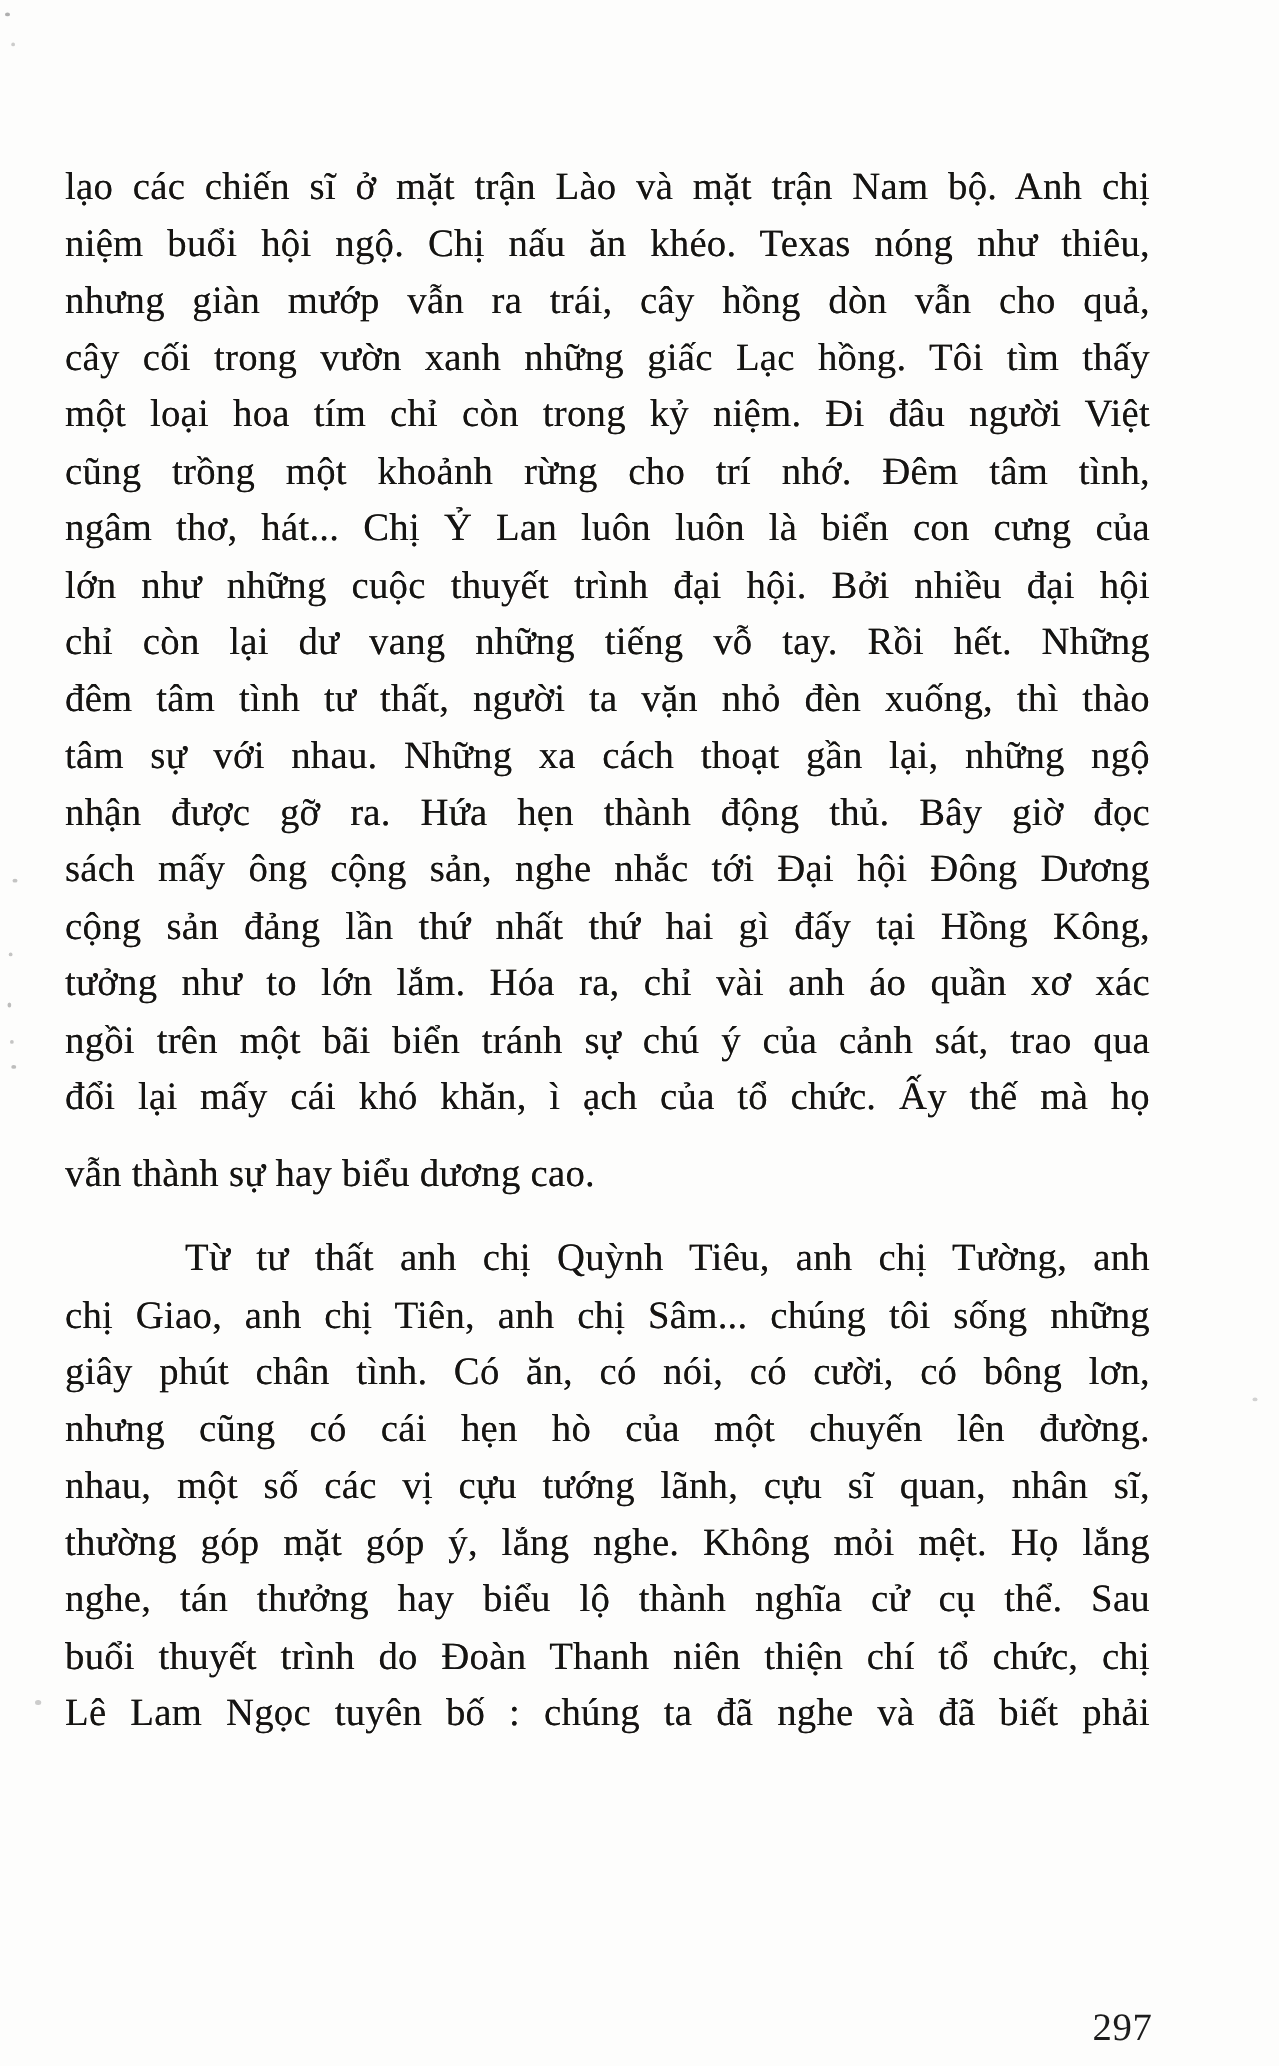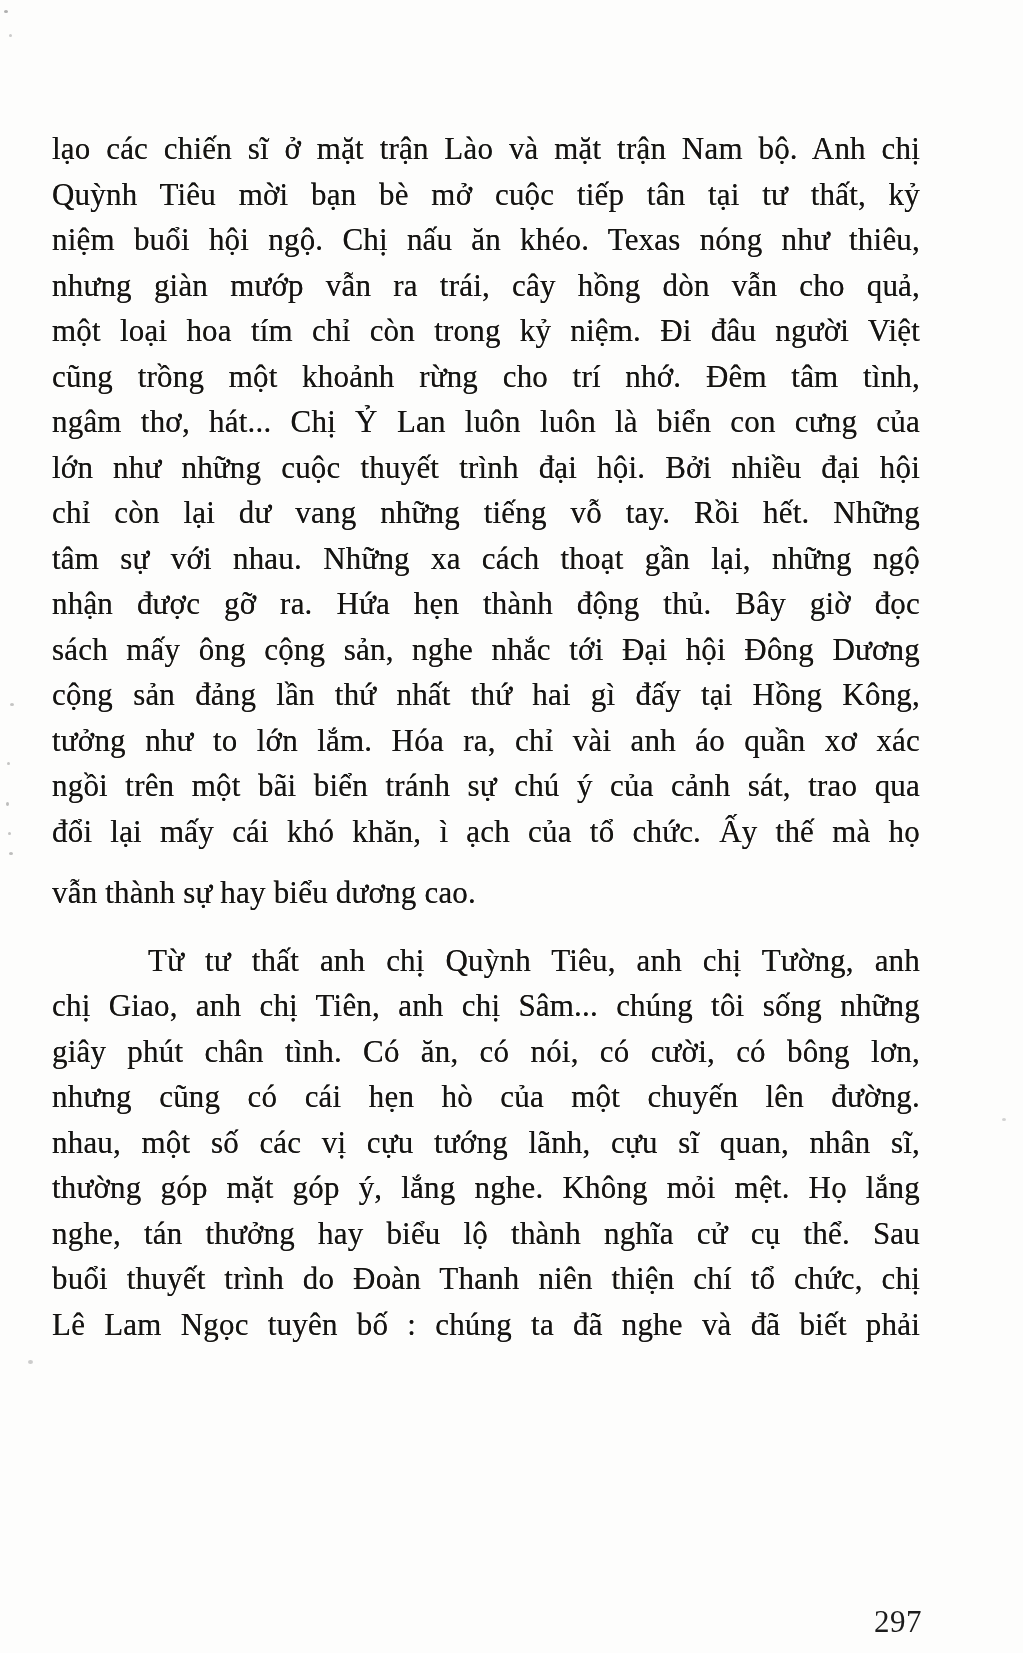--- a/index.html
+++ b/index.html
@@ -82,28 +82,29 @@
   <span class="speck s5"></span>
   <span class="speck s6"></span>
   <span class="speck s7"></span>
   <span class="speck s8"></span>
   <span class="speck s9"></span>
 
   <div class="text-block">
 
     <div class="paragraph first">
       <div class="line">lạo các chiến sĩ ở mặt trận Lào và mặt trận Nam bộ. Anh chị</div>
-      <div class="line">Quỳnh Tiêu mời bạn bè mở cuộc tiếp tân tại tư thất, kỷ</div>
       <div class="line">niệm buổi hội ngộ. Chị nấu ăn khéo. Texas nóng như thiêu,</div>
       <div class="line">nhưng giàn mướp vẫn ra trái, cây hồng dòn vẫn cho quả,</div>
+      <div class="line">cây cối trong vườn xanh những giấc Lạc hồng. Tôi tìm thấy</div>
       <div class="line">một loại hoa tím chỉ còn trong kỷ niệm. Đi đâu người Việt</div>
       <div class="line">cũng trồng một khoảnh rừng cho trí nhớ. Đêm tâm tình,</div>
       <div class="line">ngâm thơ, hát... Chị Ỷ Lan luôn luôn là biển con cưng của</div>
       <div class="line">lớn như những cuộc thuyết trình đại hội. Bởi nhiều đại hội</div>
       <div class="line">chỉ còn lại dư vang những tiếng vỗ tay. Rồi hết. Những</div>
+      <div class="line">đêm tâm tình tư thất, người ta vặn nhỏ đèn xuống, thì thào</div>
       <div class="line">tâm sự với nhau. Những xa cách thoạt gần lại, những ngộ</div>
       <div class="line">nhận được gỡ ra. Hứa hẹn thành động thủ. Bây giờ đọc</div>
       <div class="line">sách mấy ông cộng sản, nghe nhắc tới Đại hội Đông Dương</div>
       <div class="line">cộng sản đảng lần thứ nhất thứ hai gì đấy tại Hồng Kông,</div>
       <div class="line">tưởng như to lớn lắm. Hóa ra, chỉ vài anh áo quần xơ xác</div>
       <div class="line">ngồi trên một bãi biển tránh sự chú ý của cảnh sát, trao qua</div>
       <div class="line">đổi lại mấy cái khó khăn, ì ạch của tổ chức. Ấy thế mà họ</div>
       <div class="line para-end">vẫn thành sự hay biểu dương cao.</div>
     </div>
 

